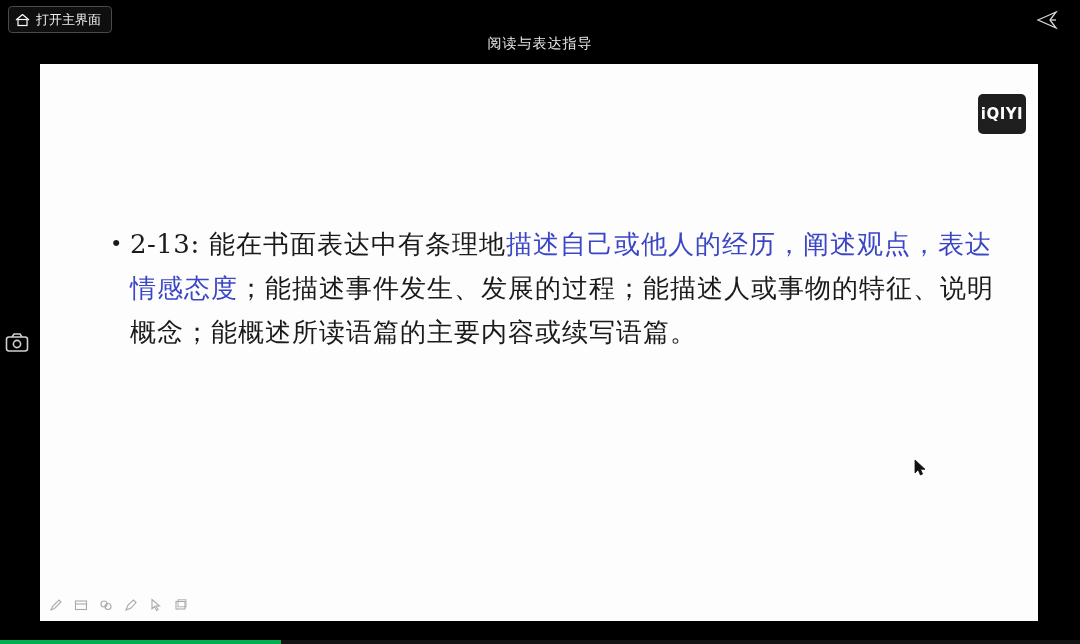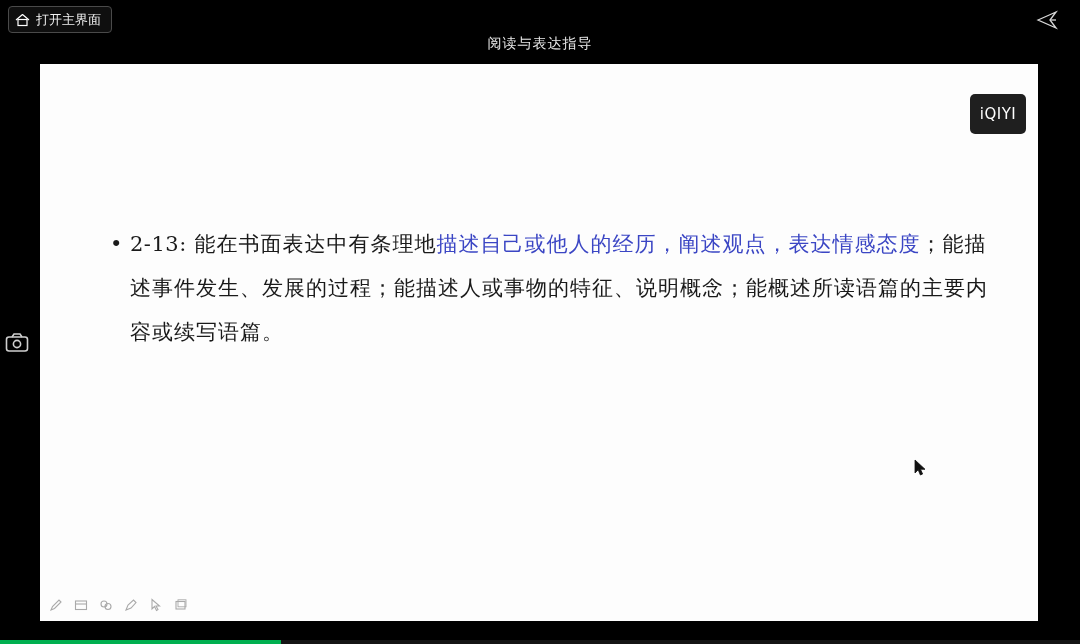--- a/index.html
+++ b/index.html
@@ -84,31 +84,32 @@
     top: 64px;
     width: 998px;
     height: 557px;
     background: #fdfdfd;
     overflow: hidden;
   }
   .logo {
     position: absolute;
     right: 12px;
     top: 30px;
-    width: 56px;
+    width: 48px;
     height: 40px;
     background: #1f1f1f;
     border-radius: 5px;
     display: flex;
     align-items: center;
     justify-content: center;
     color: #ffffff;
     font-size: 15px;
     letter-spacing: 0.5px;
     font-family: "DejaVu Sans", sans-serif;
+    font-weight: bold;
   }
   .slide-title {
     position: absolute;
     left: 76px;
     top: 62px;
     font-family: "DejaVu Serif", serif;
     font-weight: bold;
     font-size: 29px;
     color: #111111;
     letter-spacing: 2px;
@@ -118,21 +119,21 @@
     position: absolute;
     left: 68px;
     top: 158px;
     width: 890px;
   }
   .bullet {
     position: relative;
     margin-bottom: 10px;
     padding-left: 22px;
     font-family: "DejaVu Serif", serif;
-    font-size: 21px;
+    font-size: 26px;
     line-height: 44px;
     color: #1a1a1a;
     letter-spacing: 1px;
   }
   .bullet::before {
     content: "•";
     position: absolute;
     left: 2px;
     top: 0;
     font-size: 21px;

